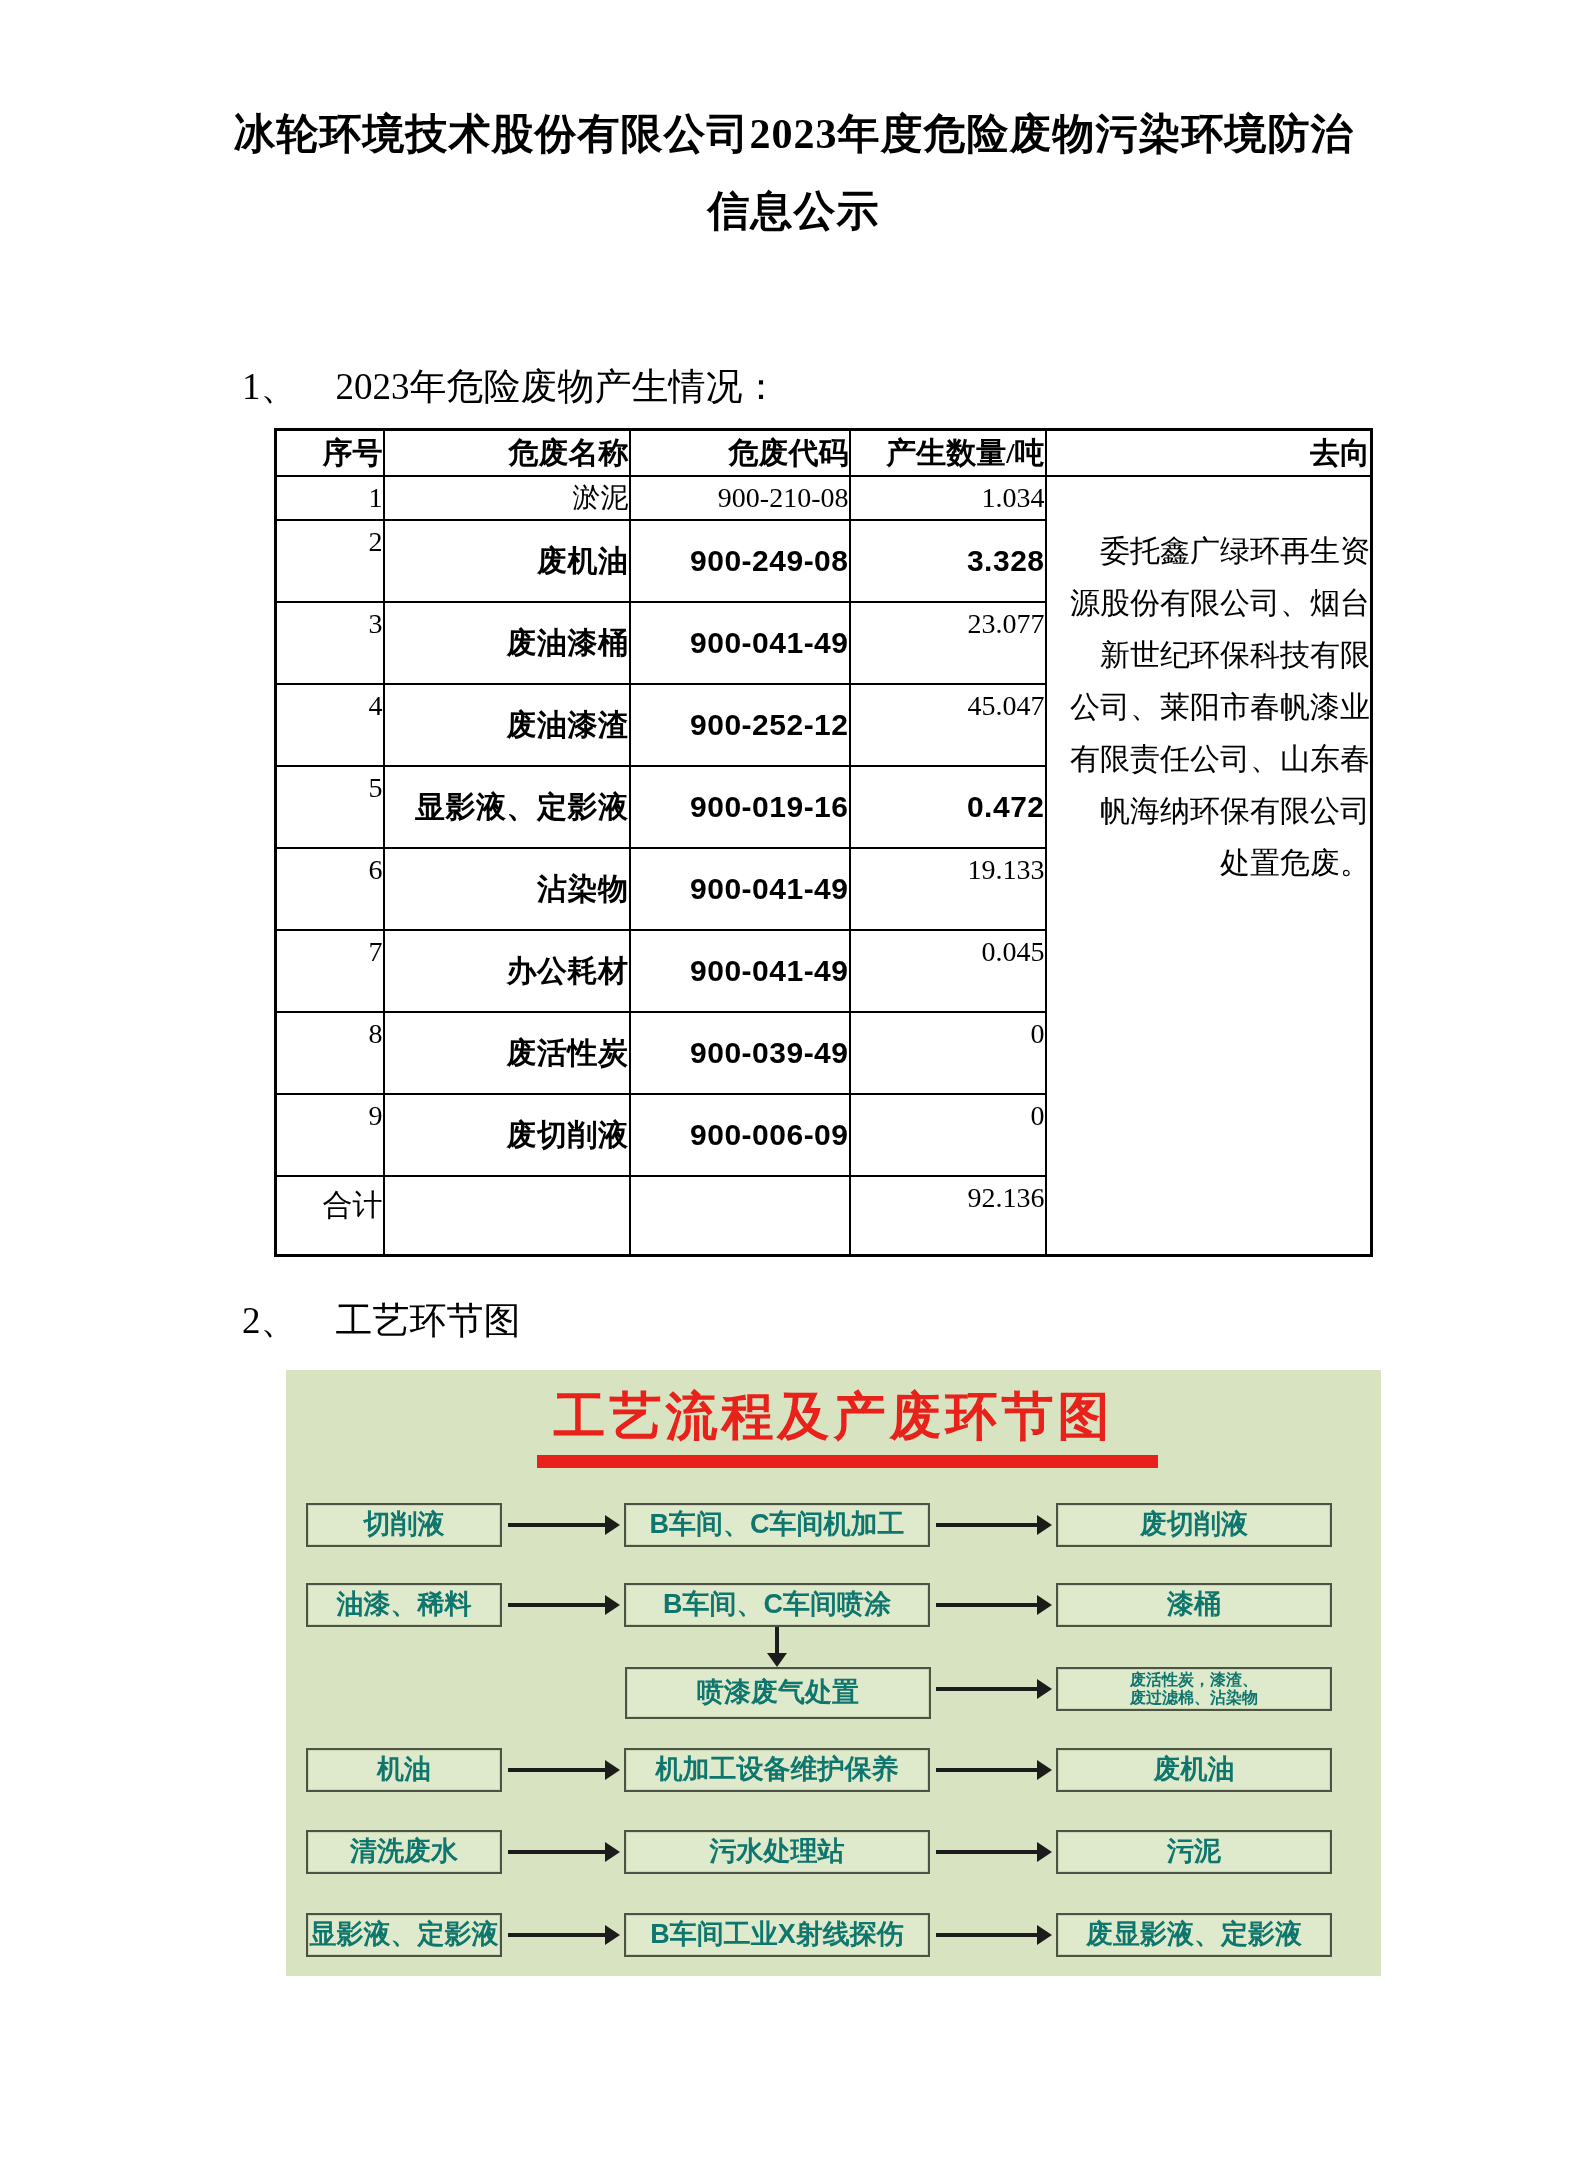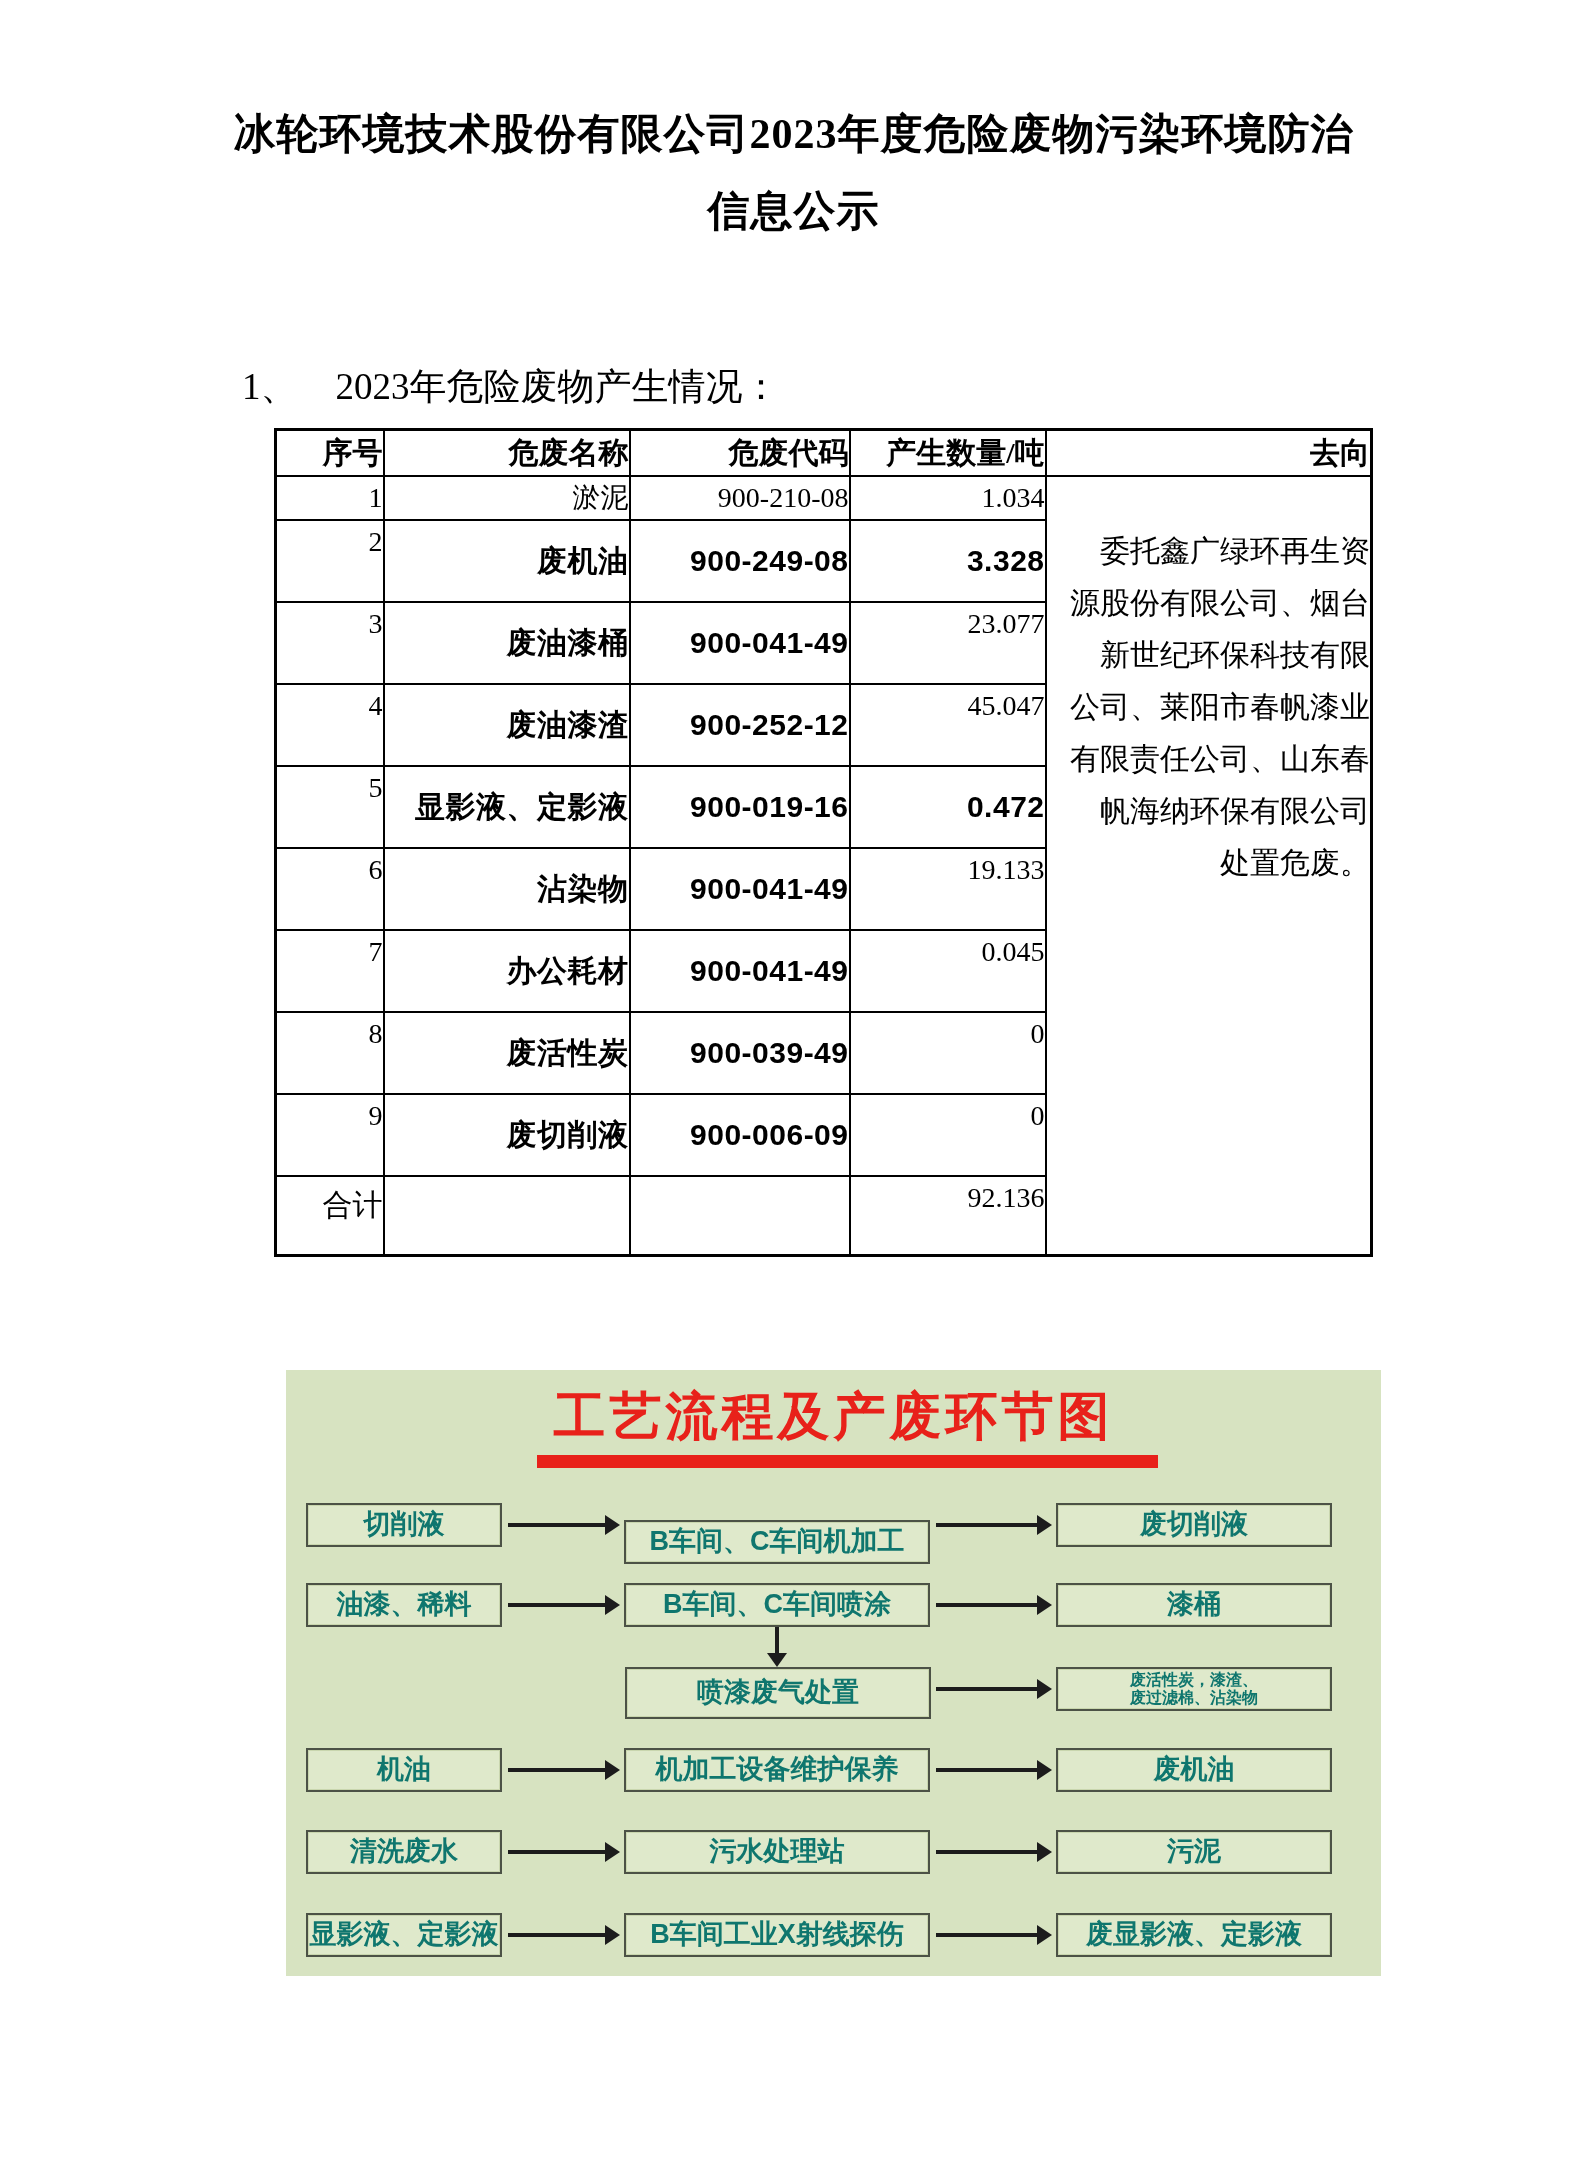--- a/index.html
+++ b/index.html
@@ -181,30 +181,33 @@
         </tr>
         <tr class="r-total">
           <td class="total-label">合计</td>
           <td class="cell-serif"></td>
           <td class="cell-serif"></td>
           <td class="cell-serif qty-top">92.136</td>
         </tr>
       </tbody>
   </table>
 
+  <div class="sec-heading sec2">
+    <span class="sec-num">2、</span><span class="sec-text">工艺环节图</span>
+  </div>
 
   <div class="flowchart">
     <div class="fc-title">工艺流程及产废环节图</div>
     <div class="fc-underline"></div>
     <div class="fc-canvas">
         <div class="fbox" style="left: 20px; top: 133px; width: 196px; height: 44px;">
           <div>切削液</div>
         </div>
         <div class="ha" style="left: 222px; width: 98px; top: 153px;"></div>
-        <div class="fbox" style="left: 338px; top: 133px; width: 306px; height: 44px; margin-top: 17px;">
+        <div class="fbox" style="left: 338px; top: 133px; width: 306px; height: 44px;">
           <div>B车间、C车间机加工</div>
         </div>
         <div class="ha" style="left: 650px; width: 102px; top: 153px;"></div>
         <div class="fbox" style="left: 770px; top: 133px; width: 276px; height: 44px;">
           <div>废切削液</div>
         </div>
         <div class="fbox" style="left: 20px; top: 213px; width: 196px; height: 44px;">
           <div>油漆、稀料</div>
         </div>
         <div class="ha" style="left: 222px; width: 98px; top: 233px;"></div>

